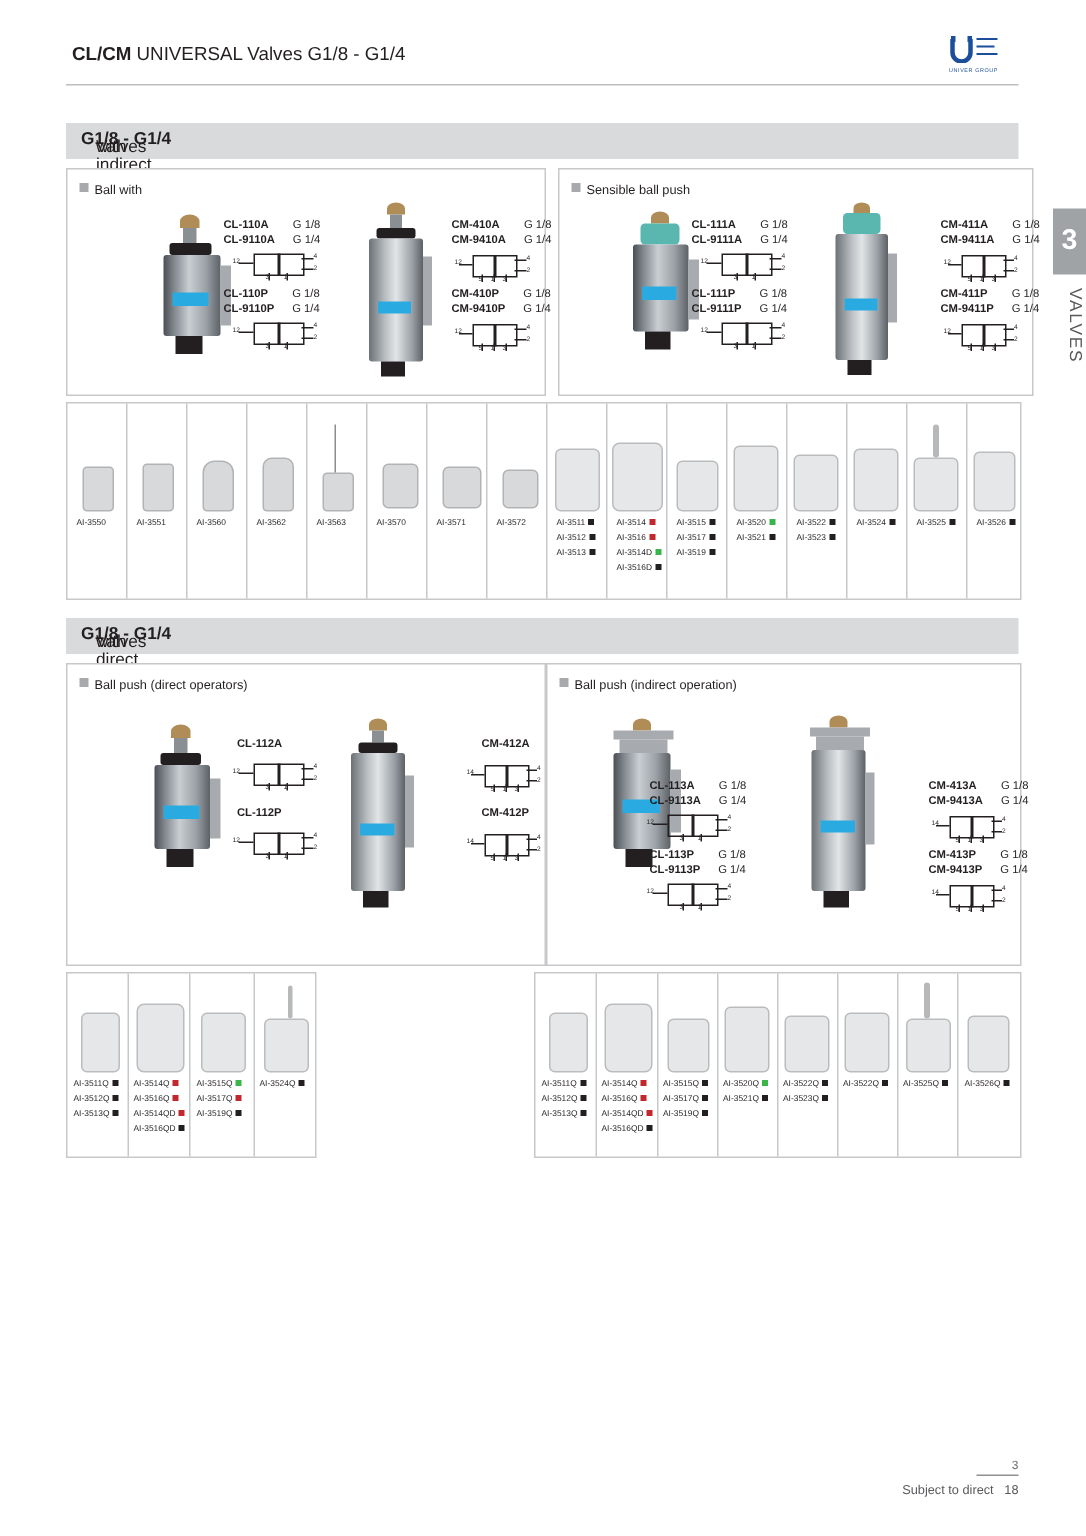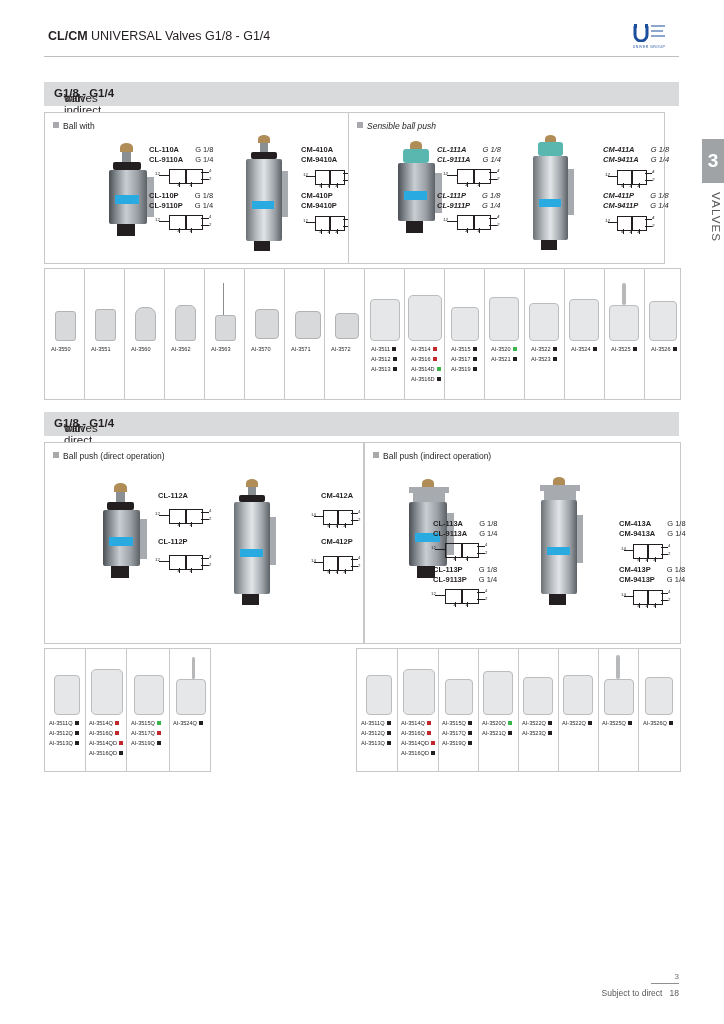--- a/index.html
+++ b/index.html
@@ -268,21 +268,21 @@
       <div class="ln" style="left:34px;top:18px;width:.6px;height:5px;"></div>
       <div class="t" style="left:0px;top:7px;">12</div>
       <div class="t" style="left:48px;top:4px;">4</div>
       <div class="t" style="left:48px;top:12px;">2</div>
       <div class="t" style="left:16px;top:18px;">5</div>
       <div class="t" style="left:24px;top:18px;">1</div>
       <div class="t" style="left:32px;top:18px;">3</div>
     </div>
   </div>
 
-  <div class="panel" style="left:348px;top:112px;width:315px;height:150px;font-style:italic;">
+  <div class="panel" style="left:372px;top:112px;width:315px;height:150px;">
     <div class="sublabel" style="left:8px;top:8px;"><span class="sq"></span><span>Sensible ball push</span></div>
 
     <div class="valve" style="left:42px;top:28px;width:62px;height:110px;">
       <div class="vcap" style="left:19px;top:0px;width:12px;height:8px;"></div>
       <div class="vcapteal" style="left:12px;top:8px;width:26px;height:14px;border-radius:3px;"></div>
       <div class="vbody" style="left:7px;top:22px;width:37px;height:58px;border-radius:2px;"></div>
       <div class="vlabel" style="left:13px;top:50px;width:23px;height:9px;"></div>
       <div class="vblack" style="left:15px;top:80px;width:17px;height:12px;"></div>
       <div class="vgray" style="left:44px;top:32px;width:7px;height:40px;"></div>
     </div>
@@ -481,21 +481,21 @@
     <div class="acc-code" style="left:526px;top:76px;"><span>AI-3524</span><i class="chip" style="background:#231f20;"></i></div>
     <div class="acc-code" style="left:566px;top:76px;"><span>AI-3525</span><i class="chip" style="background:#231f20;"></i></div>
     <div class="acc-code" style="left:606px;top:76px;"><span>AI-3526</span><i class="chip" style="background:#231f20;"></i></div>
   </div>
 
   <div class="secbar" style="top:412px;">
     <span><span>Valves </span><b>G1/8 - G1/4</b><span> with direct and indirect operation for panel operators</span></span>
   </div>
 
   <div class="panel" style="left:44px;top:442px;width:318px;height:200px;">
-    <div class="sublabel" style="left:8px;top:8px;"><span class="sq"></span><span>Ball push (direct operation)</span></div>
+    <div class="sublabel" style="left:8px;top:8px;"><span class="sq"></span><span>Ball push (direct operators)</span></div>
 
     <div class="valve" style="left:50px;top:40px;width:62px;height:112px;">
       <div class="vcap" style="left:19px;top:0px;width:13px;height:9px;"></div>
       <div class="vstem" style="left:21px;top:9px;width:9px;height:10px;"></div>
       <div class="vblack" style="left:12px;top:19px;width:27px;height:8px;border-radius:2px;"></div>
       <div class="vbody" style="left:8px;top:27px;width:37px;height:56px;border-radius:2px;"></div>
       <div class="vlabel" style="left:14px;top:54px;width:24px;height:9px;"></div>
       <div class="vblack" style="left:16px;top:83px;width:18px;height:12px;"></div>
       <div class="vgray" style="left:45px;top:36px;width:7px;height:40px;"></div>
     </div>

